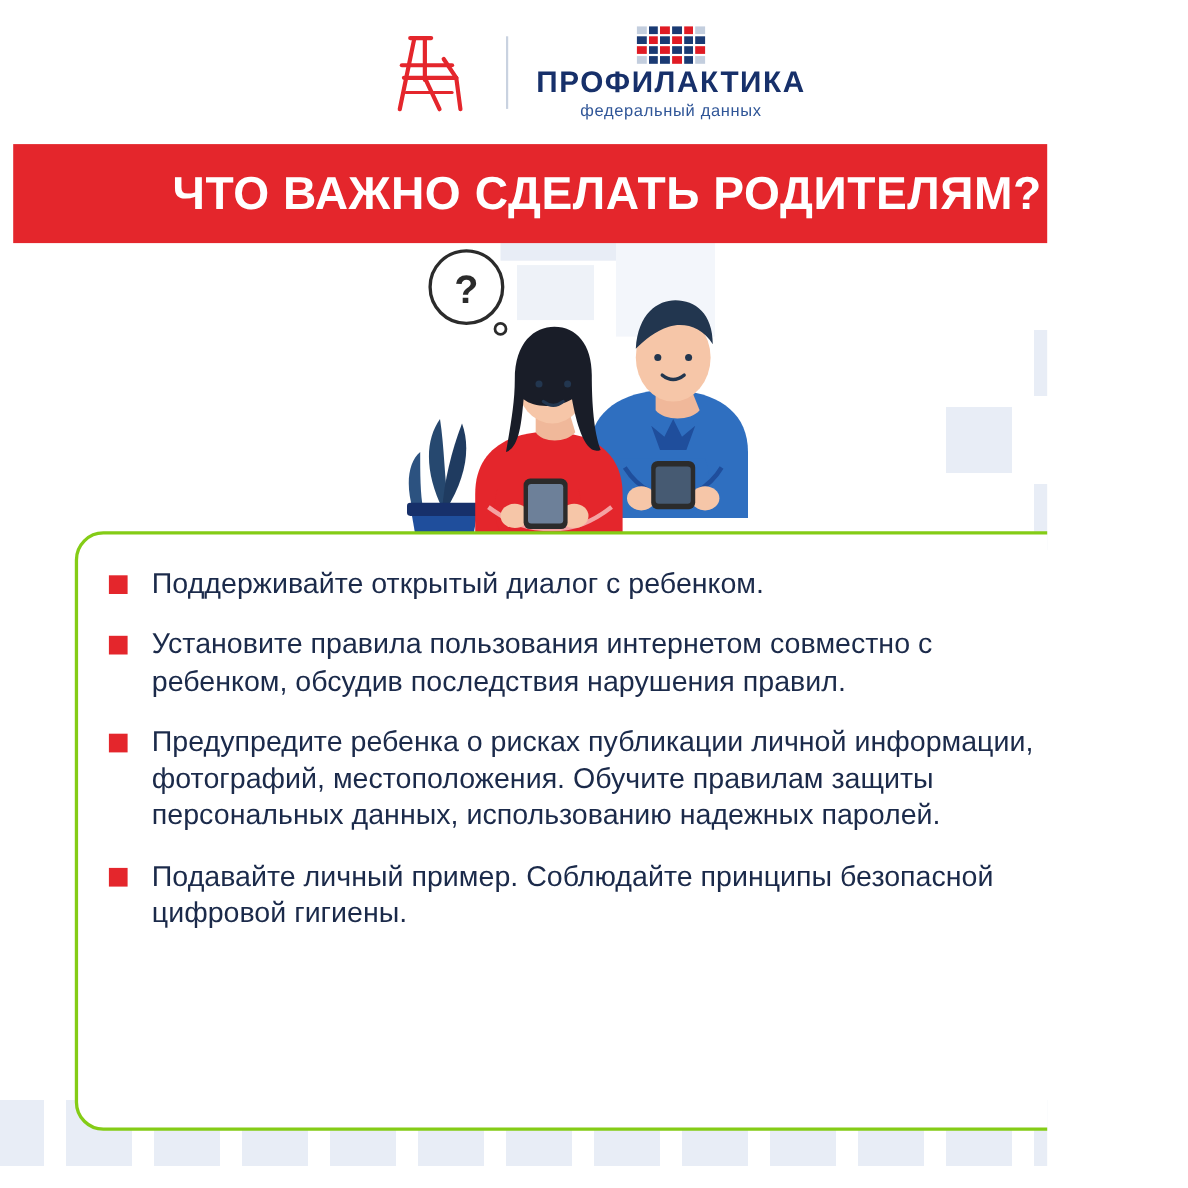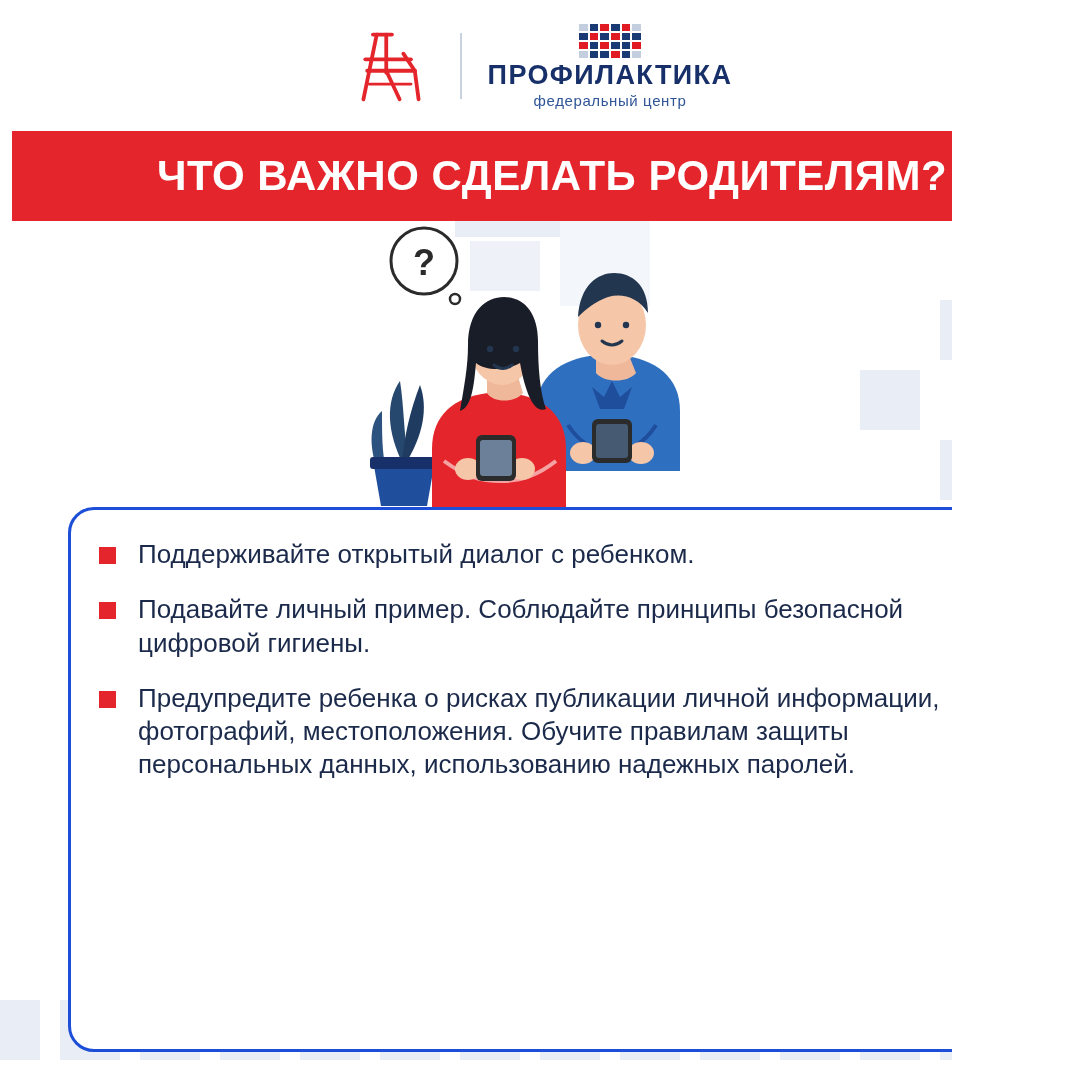--- a/index.html
+++ b/index.html
@@ -124,26 +124,25 @@
   }
 
   
   .card {
     position: absolute;
     left: 68px;
     top: 483px;
     width: 944px;
     height: 545px;
     background: #ffffff;
-    border: 3px solid #1d4ed8;
+    border: 3px solid #84cc16;
     border-radius: 26px;
     box-sizing: border-box;
     z-index: 2;
     padding: 28px 44px 20px 28px;
-    margin-top: 24px;
   }
   .list {
     list-style: none;
     margin: 0;
     padding: 0;
   }
   .list li {
     display: flex;
     align-items: flex-start;
     gap: 22px;
@@ -240,21 +239,21 @@
           <i></i>
           <i class="red"></i>
         <i class="pale"></i>
           <i></i>
           <i></i>
           <i class="red"></i>
           <i></i>
           <i class="pale"></i>
       </div>
       <div class="brand-name">ПРОФИЛАКТИКА</div>
-      <div class="brand-sub">федеральный центр</div>
+      <div class="brand-sub">федеральный данных</div>
     </div>
   </div>
 
   <div class="title-band">
     <h1>ЧТО ВАЖНО СДЕЛАТЬ РОДИТЕЛЯМ?</h1>
   </div>
 
   <svg class="illustration" viewBox="0 0 1080 300">
 
     <rect x="455" y="0" width="180" height="16" fill="#e8edf6"></rect>
@@ -310,22 +309,26 @@
   </svg>
 
   <div class="card">
     <ul class="list">
       <li>
         <span class="bullet"></span>
         <span class="item-text">Поддерживайте открытый диалог с ребенком.</span>
       </li>
       <li>
         <span class="bullet"></span>
-        <span class="item-text">Подавайте личный пример. Соблюдайте принципы безопасной цифровой гигиены.</span>
+        <span class="item-text">Установите правила пользования интернетом совместно с ребенком, обсудив последствия нарушения правил.</span>
       </li>
       <li>
         <span class="bullet"></span>
         <span class="item-text">Предупредите ребенка о рисках публикации личной информации, фотографий, местоположения. Обучите правилам защиты персональных данных, использованию надежных паролей.</span>
       </li>
+      <li>
+        <span class="bullet"></span>
+        <span class="item-text">Подавайте личный пример. Соблюдайте принципы безопасной цифровой гигиены.</span>
+      </li>
     </ul>
   </div>
 
 </div>
 
 </body></html>

